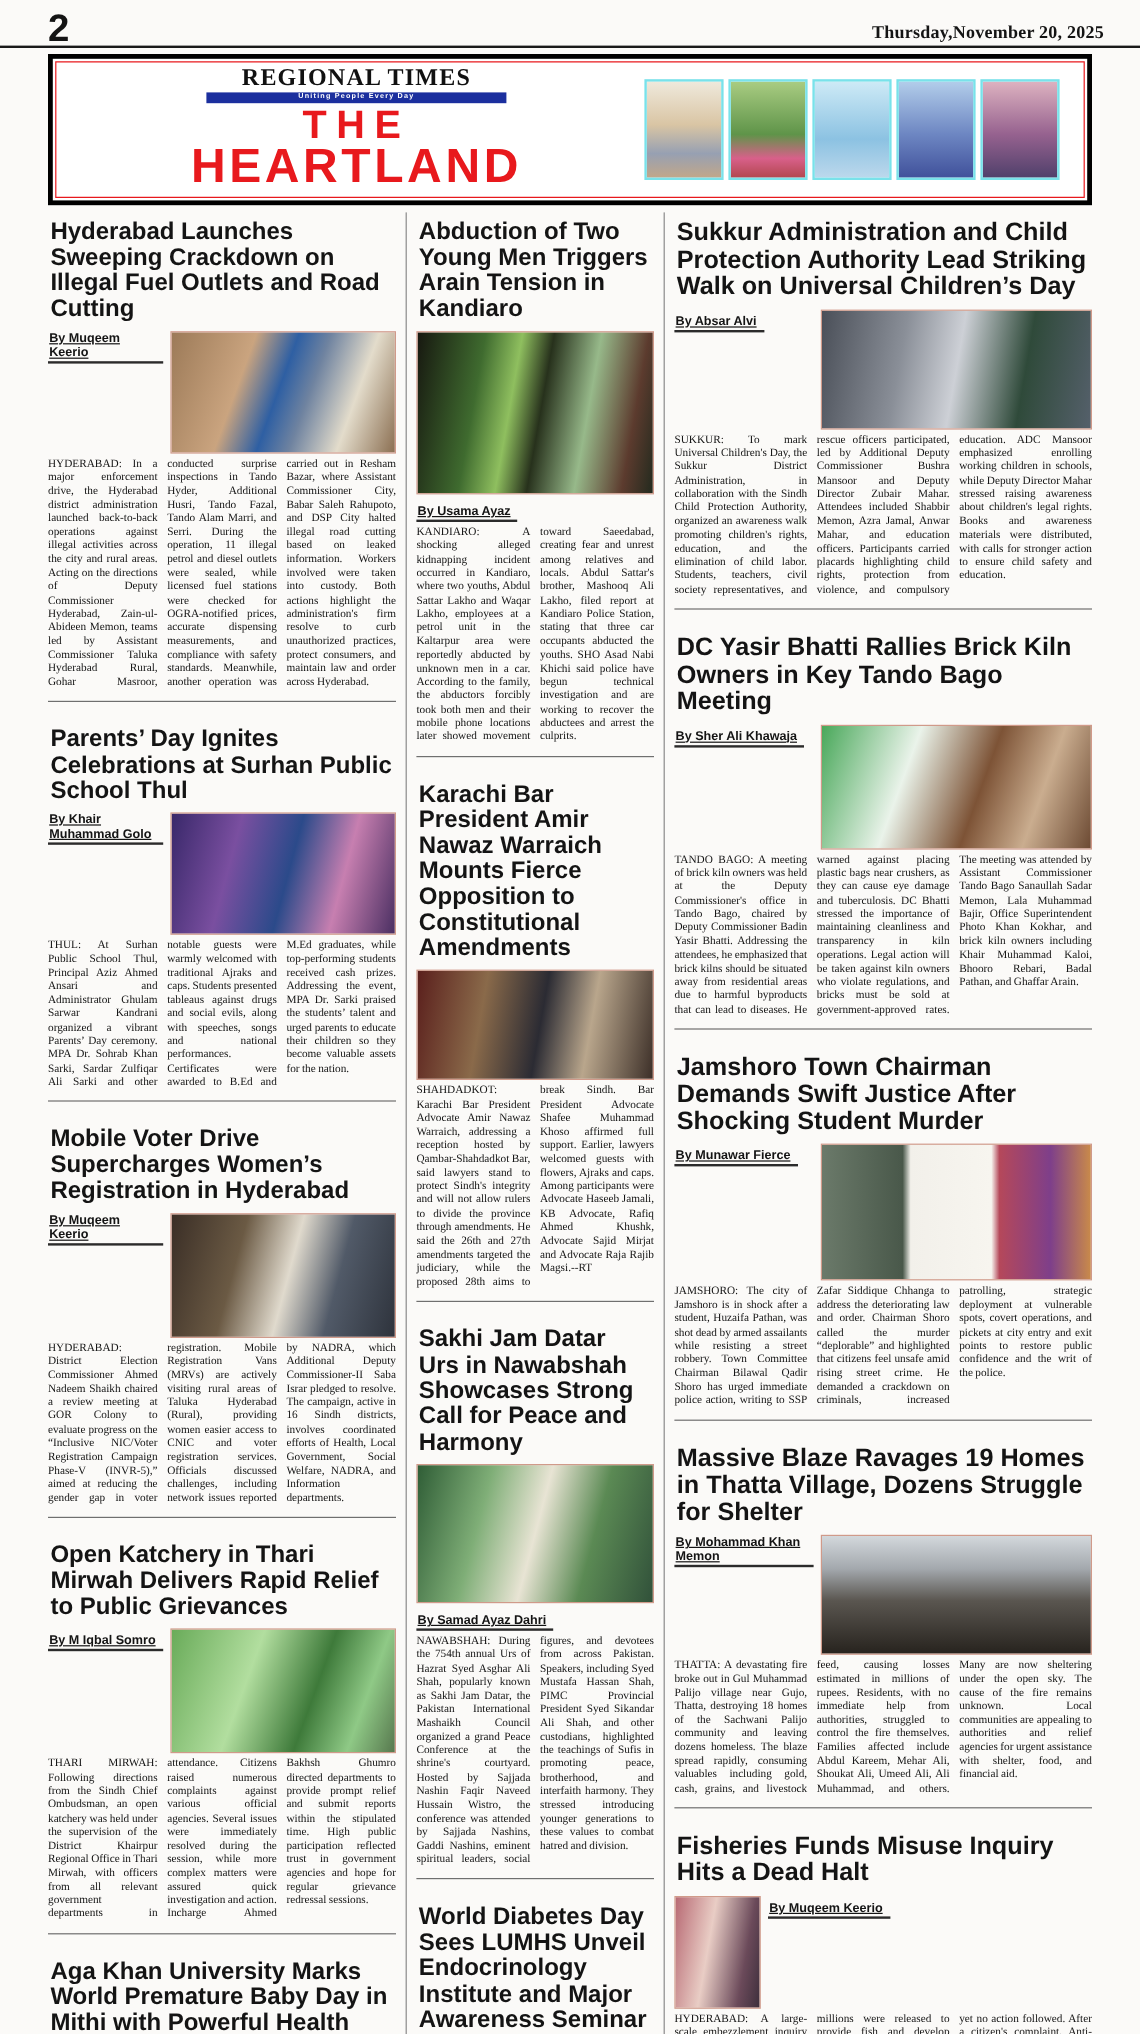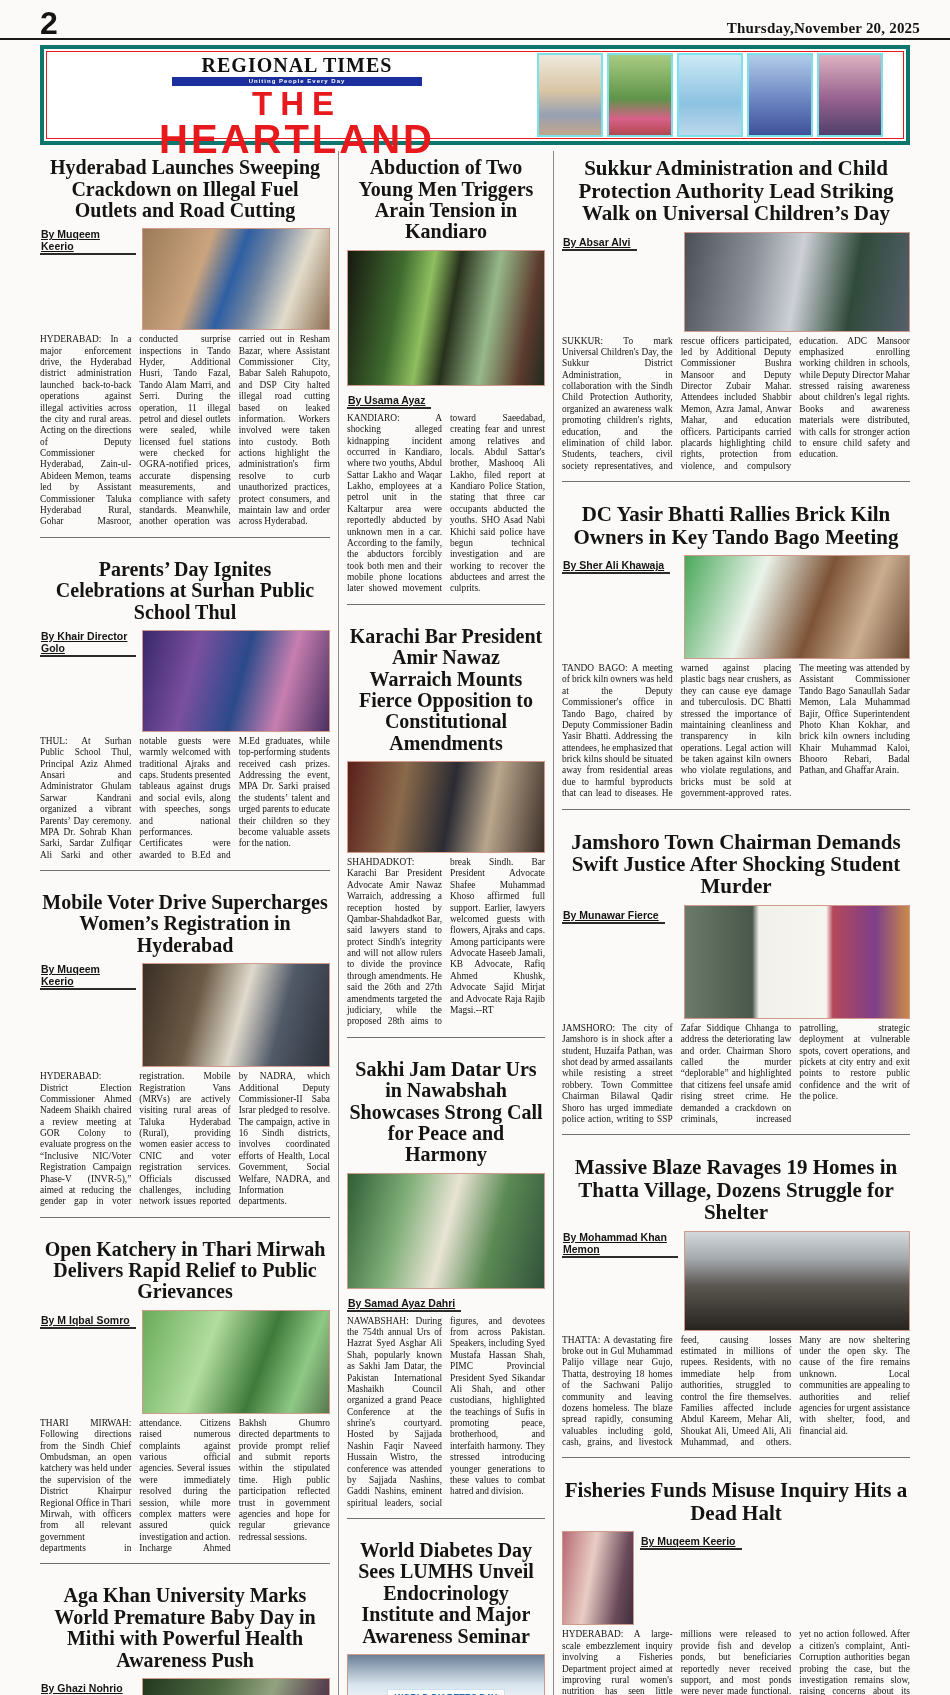--- a/index.html
+++ b/index.html
@@ -6,23 +6,23 @@
   .page{
     position:relative;width:950px;height:1695px;margin:0 auto;background:#fbfaf8;
     font-family:"Liberation Serif",serif;color:#141414;overflow:hidden;box-sizing:border-box;
   }
   
   .topbar{display:flex;justify-content:space-between;align-items:flex-end;
     padding:10px 30px 1px 40px;border-bottom:2px solid #1a1a1a;}
   .pagenum{font-family:"Liberation Sans",sans-serif;font-weight:bold;font-size:32px;line-height:.85;}
   .issue-date{font-weight:bold;font-size:15px;letter-spacing:.2px;}
   
-  .masthead{margin:5px 40px 6px 40px;border:4px solid #0f766e;
+  .masthead{margin:5px 40px 6px 40px;border:4px solid #000000;
     box-shadow:inset 0 0 0 2px #fff,inset 0 0 0 3px #e8191d;
-    display:flex;gap:10px;padding:5px 23px;height:100px;box-sizing:border-box;background:#fff;}
+    display:flex;gap:10px;padding:5px 23px;height:126px;box-sizing:border-box;background:#fff;}
   .mast-left{flex:1;text-align:center;min-width:0;}
   .brand{font-family:"Liberation Serif",serif;font-weight:bold;font-size:20px;letter-spacing:1px;color:#111;}
   .brand-bar{width:250px;height:9px;background:#1b2f9e;margin:0 auto 2px auto;
     color:#fff;font:bold 6px/9px "Liberation Sans",sans-serif;letter-spacing:1px;text-align:center;overflow:hidden;}
   .mast-title{color:#e8191d;font-family:"Liberation Sans",sans-serif;font-weight:bold;}
   .mast-title .t1{font-size:33px;line-height:.95;letter-spacing:8px;}
   .mast-title .t2{font-size:40px;line-height:.95;letter-spacing:3px;}
   .mast-photos{display:flex;gap:4px;align-items:center;}
   .mast-photo{width:66px;height:84px;border:2px solid #79e2ea;box-sizing:border-box;}
   .m1{background:linear-gradient(180deg,#efe9dc 0%,#d9c5a4 45%,#97a0b2 75%,#c1a78a 100%);}
@@ -31,21 +31,21 @@
   .m4{background:linear-gradient(180deg,#b2cdea 0%,#6d86c2 55%,#40519b 100%);}
   .m5{background:linear-gradient(180deg,#ddb2c0 0%,#96628f 55%,#50406b 100%);}
   
   .grid{display:grid;grid-template-columns:298px 216px 356px;padding:0 40px;align-items:start;}
   .col{min-width:0;}
   .col-left{padding-right:8px;}
   .col-mid{border-left:1px solid #8a8a8a;border-right:1px solid #8a8a8a;padding:0 8px;}
   .col-right{padding-left:8px;}
   .article{padding:3px 0 7px 0;}
   .article + .article{border-top:1px solid #6f6f6f;margin-top:2px;padding-top:18px;}
-  .headline{font-family:Liberation Serif, serif;font-weight:bold;text-align:center;
+  .headline{font-family:Liberation Sans, sans-serif;font-weight:bold;
     font-size:20px;line-height:1.07;margin:3px 2px 7px 2px;}
   .col-right .headline{font-size:21px;}
   .byline{display:inline-block;font-family:"Liberation Sans",sans-serif;font-weight:bold;
     font-size:10.5px;border-bottom:2px solid #2b2b2b;padding:0 6px 1px 1px;margin:0 0 4px 0;
     text-decoration:underline;}
   .art-row{display:flex;gap:6px;align-items:flex-start;margin-bottom:4px;}
   .byline-col{flex:0 0 96px;}
   .col-right .byline-col{flex:0 0 116px;}
   .row-photo{flex:1;}
   .photo{border:1px solid #d09a8a;box-sizing:border-box;}
@@ -110,21 +110,21 @@
         <div class="art-row">
           <div class="byline-col"><span class="byline">By Muqeem Keerio</span></div>
           <div class="photo row-photo ph-fuel" title="officials-inspecting-fuel-station-photo"></div>
         </div>
         <div class="body cols3">HYDERABAD: In a major enforcement drive, the Hyderabad district administration launched back-to-back operations against illegal activities across the city and rural areas. Acting on the directions of Deputy Commissioner Hyderabad, Zain-ul-Abideen Memon, teams led by Assistant Commissioner Taluka Hyderabad Rural, Gohar Masroor, conducted surprise inspections in Tando Hyder, Additional Husri, Tando Fazal, Tando Alam Marri, and Serri. During the operation, 11 illegal petrol and diesel outlets were sealed, while licensed fuel stations were checked for OGRA-notified prices, accurate dispensing measurements, and compliance with safety standards. Meanwhile, another operation was carried out in Resham Bazar, where Assistant Commissioner City, Babar Saleh Rahupoto, and DSP City halted illegal road cutting based on leaked information. Workers involved were taken into custody. Both actions highlight the administration's firm resolve to curb unauthorized practices, protect consumers, and maintain law and order across Hyderabad.</div>
       </article>
 
       <article class="article">
         <h2 class="headline">Parents’ Day Ignites Celebrations at Surhan Public School Thul</h2>
         <div class="art-row">
-          <div class="byline-col"><span class="byline">By Khair Director Golo</span></div>
+          <div class="byline-col"><span class="byline">By Khair Muhammad Golo</span></div>
           <div class="photo row-photo ph-parents" title="parents-day-stage-collage-photo"></div>
         </div>
         <div class="body cols3">THUL: At Surhan Public School Thul, Principal Aziz Ahmed Ansari and Administrator Ghulam Sarwar Kandrani organized a vibrant Parents’ Day ceremony. MPA Dr. Sohrab Khan Sarki, Sardar Zulfiqar Ali Sarki and other notable guests were warmly welcomed with traditional Ajraks and caps. Students presented tableaus against drugs and social evils, along with speeches, songs and national performances. Certificates were awarded to B.Ed and M.Ed graduates, while top-performing students received cash prizes. Addressing the event, MPA Dr. Sarki praised the students’ talent and urged parents to educate their children so they become valuable assets for the nation.</div>
       </article>
 
       <article class="article">
         <h2 class="headline">Mobile Voter Drive Supercharges Women’s Registration in Hyderabad</h2>
         <div class="art-row">
           <div class="byline-col"><span class="byline">By Muqeem Keerio</span></div>
           <div class="photo row-photo ph-voter" title="election-review-meeting-photo"></div>

